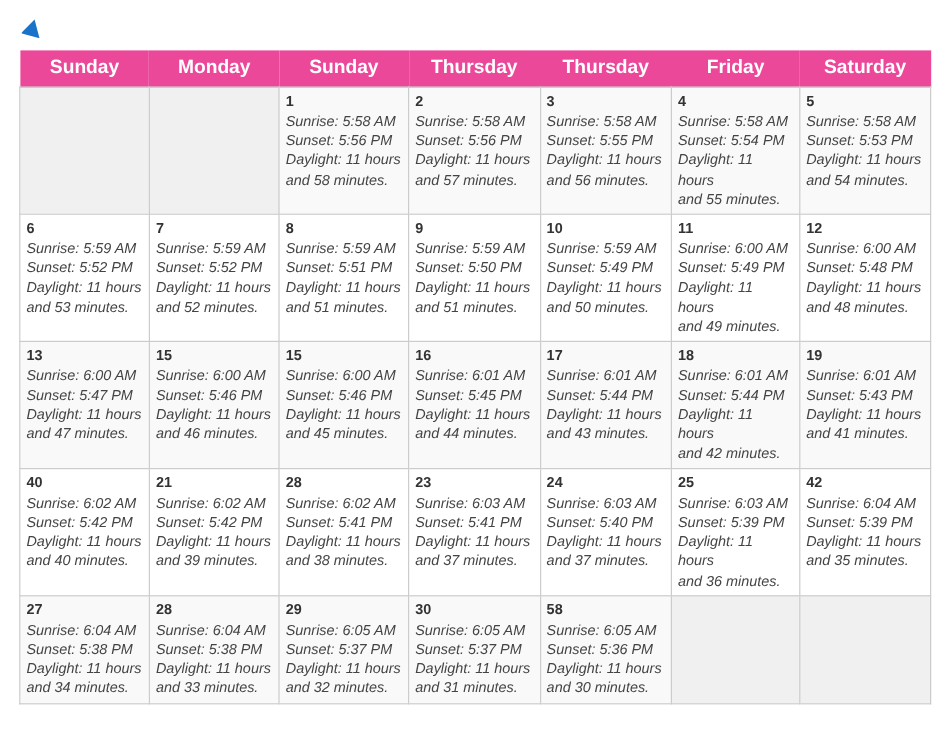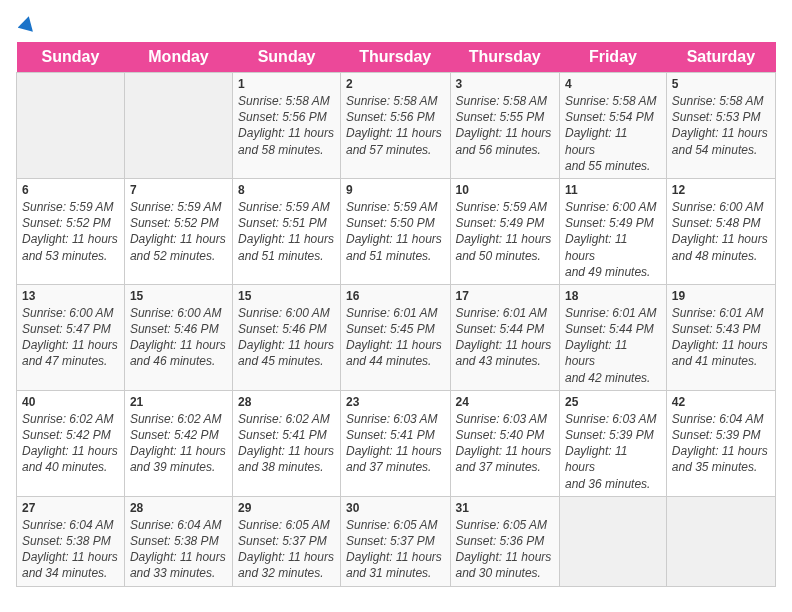--- a/index.html
+++ b/index.html
@@ -344,21 +344,21 @@
 and 32 minutes.</div>
         </td>
         <td>
           <span class="day-number">30</span>
           <div class="day-detail" style="white-space: pre-line;">Sunrise: 6:05 AM
 Sunset: 5:37 PM
 Daylight: 11 hours
 and 31 minutes.</div>
         </td>
         <td>
-          <span class="day-number">31</span>
+          <span class="day-number">58</span>
           <div class="day-detail" style="white-space: pre-line;">Sunrise: 6:05 AM
 Sunset: 5:36 PM
 Daylight: 11 hours
 and 30 minutes.</div>
         </td>
         <td class="empty-cell"></td>
         <td class="empty-cell"></td>
       </tr>
     </tbody>
 </table>

